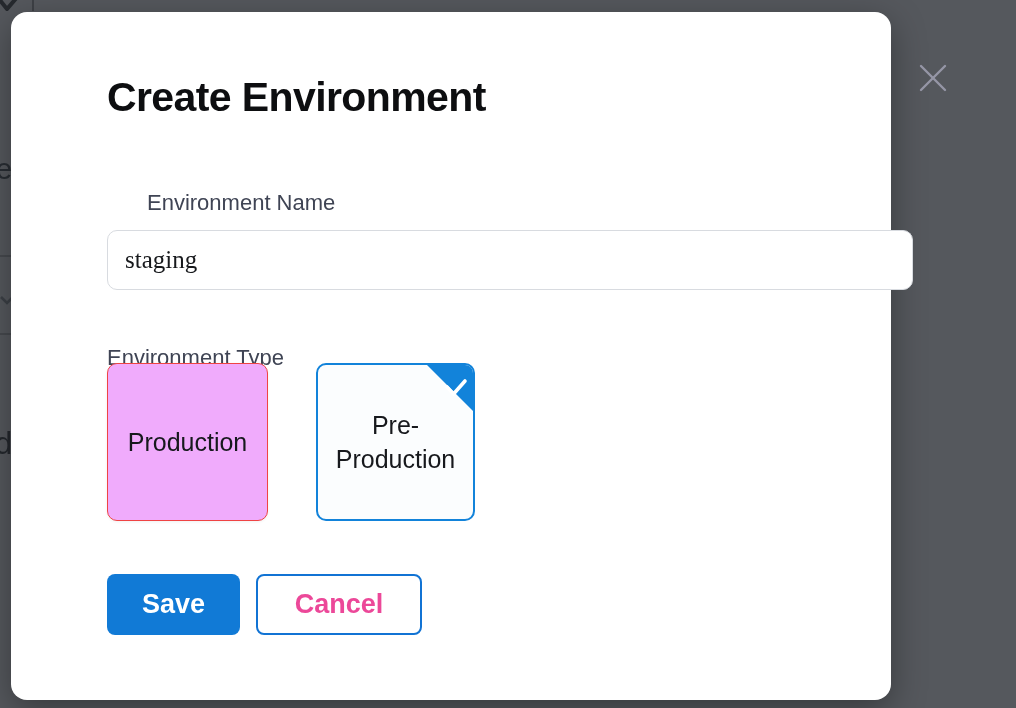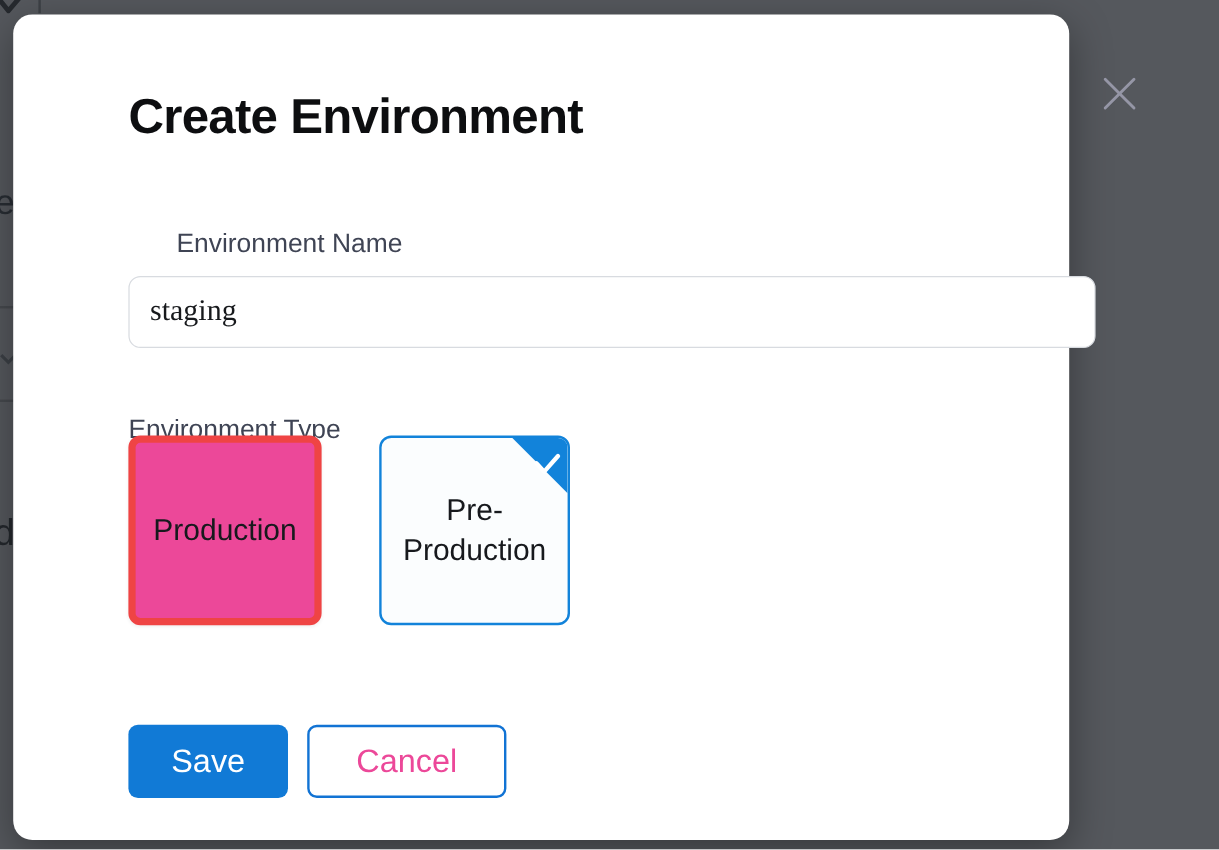--- a/index.html
+++ b/index.html
@@ -80,22 +80,22 @@
   }
 
   .type-cards {
     position: absolute;
     left: 96px; top: 351px;
     display: flex;
     gap: 48px;
   }
   .type-card {
     width: 161px; height: 158px;
-    background: #ec4899;
-    border: 6px solid #ef4444;
+    background: #f0abfc;
+    border: 1px solid #ef4444;
     border-radius: 10px;
     box-shadow: 0 1px 3px rgba(0,0,0,.06);
     display: flex; align-items: center; justify-content: center;
     text-align: center;
     font-size: 25px;
     line-height: 34px;
     color: #17191d;
     cursor: pointer;
     position: relative;
     overflow: hidden;
@@ -123,23 +123,23 @@
     position: absolute;
     left: 96px; top: 562px;
     display: flex;
     gap: 16px;
   }
   .btn {
     height: 61px;
     border-radius: 8px;
     font-family: "Liberation Sans", sans-serif;
     font-size: 27px;
-    font-weight: 400;
+    font-weight: 700;
     cursor: pointer;
-    display: flex; align-items: center; justify-content: center; margin-top: 30px;
+    display: flex; align-items: center; justify-content: center;
   }
   .btn-save {
     width: 133px;
     background: #117ad6;
     border: none;
     color: #ffffff;
   }
   .btn-cancel {
     width: 166px;
     background: #ffffff;

